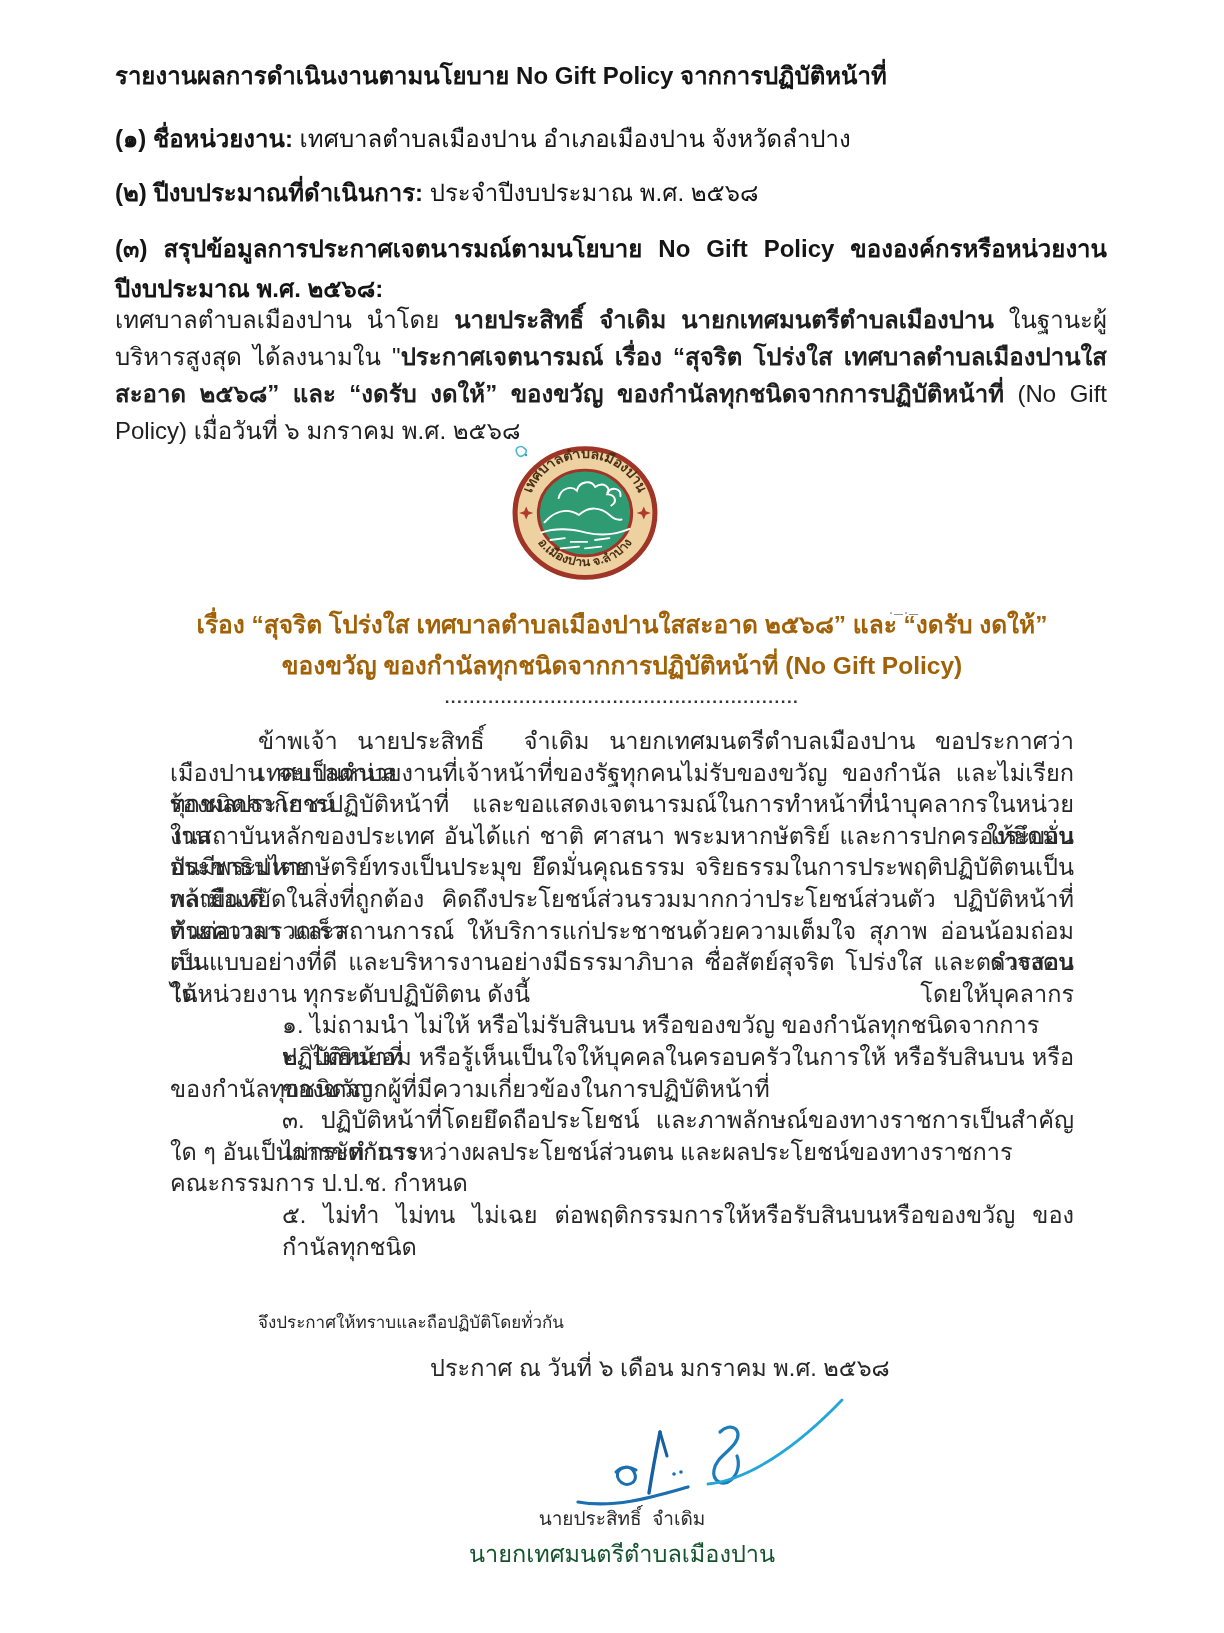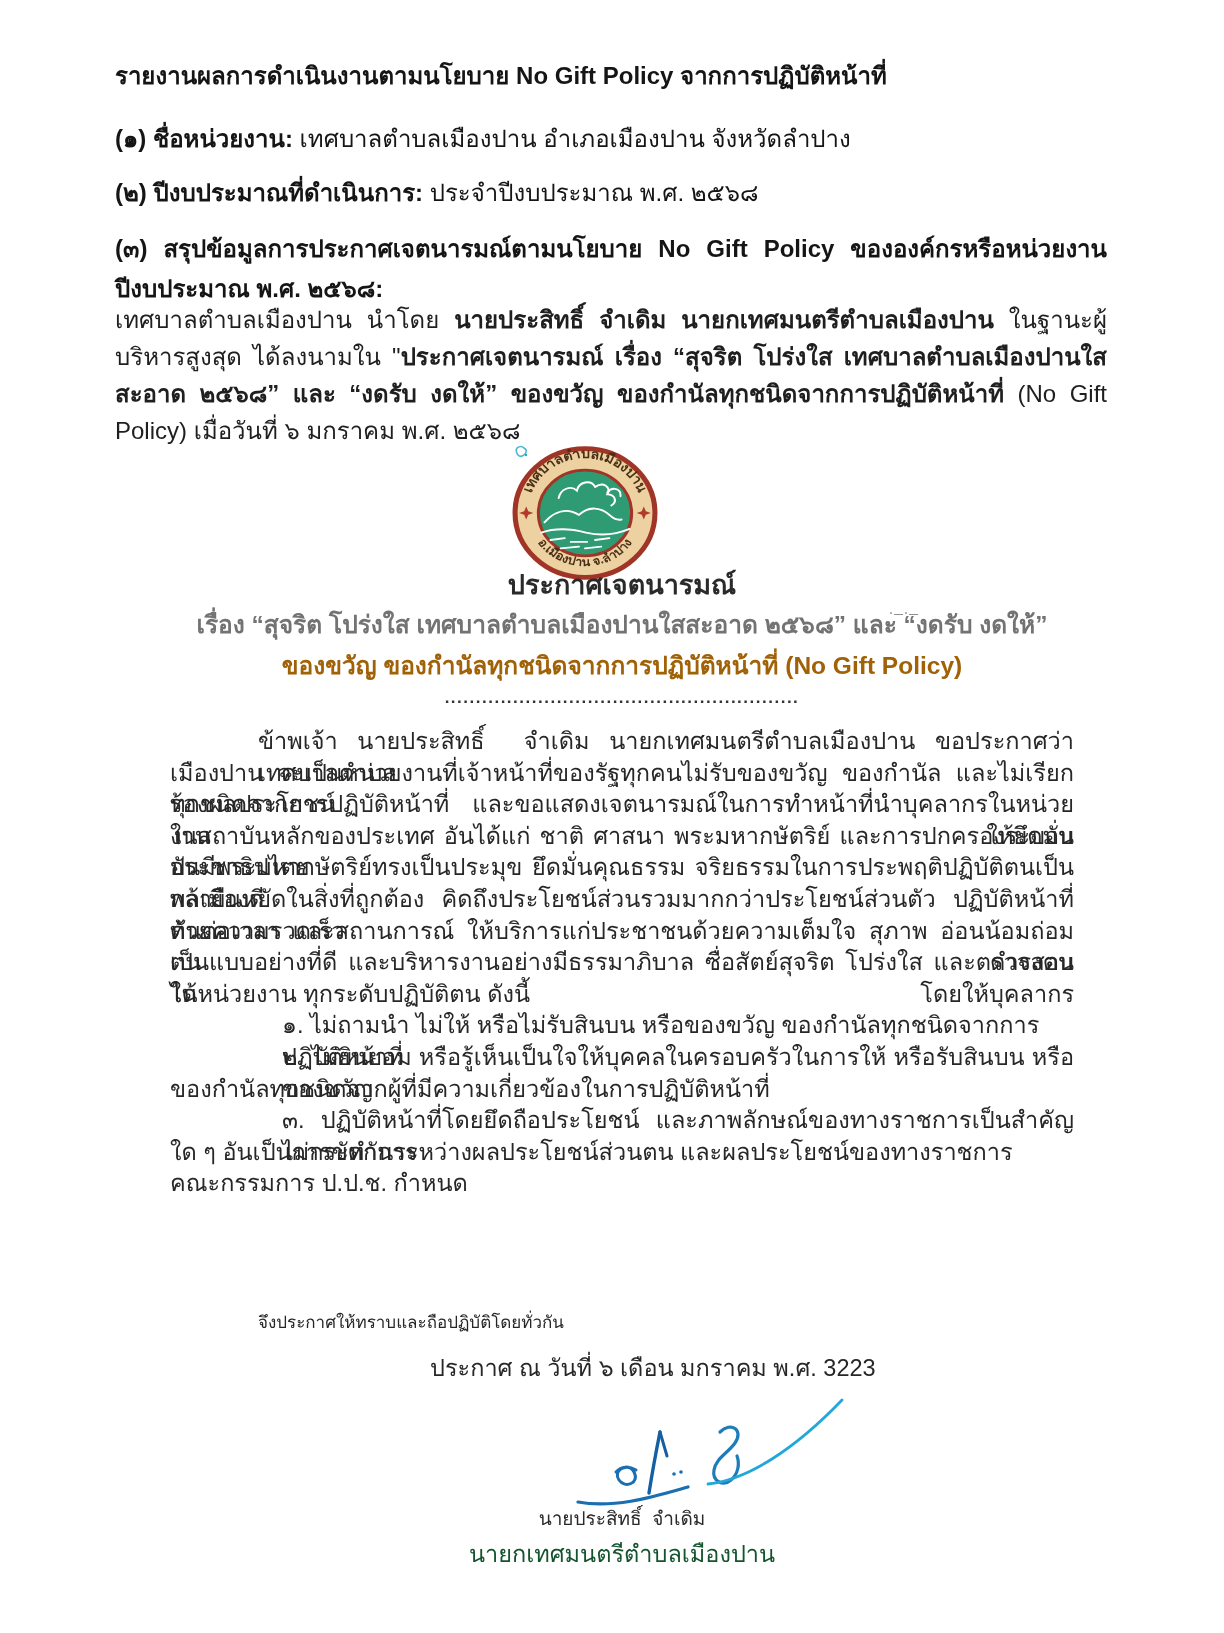--- a/index.html
+++ b/index.html
@@ -15,21 +15,21 @@
   .t-item2{top:175px;}
   .t-label{font-weight:bold;}
   .t-sec3{top:229px;font-weight:bold;text-align:justify;line-height:40px;}
   .t-para{top:301px;text-align:justify;line-height:37px;color:#1f1f1f;}
   .b{font-weight:bold;}
   
   .scan{color:#272727;}
   .seal{position:absolute;left:510px;top:444px;}
   .a-center{position:absolute;left:170px;width:904px;text-align:center;}
   .a-title{top:563px;font-weight:bold;font-size:27px;color:#2a2a2a;}
-  .a-sub1{top:605px;font-weight:bold;font-size:24.5px;color:#737373;}
+  .a-sub1{top:605px;font-weight:bold;font-size:24.5px;color:#a16207;}
   .a-sub2{top:646px;font-weight:bold;font-size:24.5px;color:#a16207;}
   .a-dots{top:688px;font-size:17px;font-weight:bold;letter-spacing:1.5px;color:#333;}
   .a-body{position:absolute;left:170px;top:726px;width:904px;font-size:23.5px;color:#272727;}
   .a-line{line-height:31.6px;height:31.6px;white-space:pre-wrap;}
   .j{text-align:justify;text-align-last:justify;}
   .ind-para{padding-left:88px;}
   .ind-item{padding-left:112px;}
   .a-closing{position:absolute;left:258px;top:1308px;font-size:17px;color:#272727;}
   .a-date{position:absolute;left:430px;top:1349px;font-size:23.5px;color:#272727;}
   .signature{position:absolute;left:570px;top:1392px;}
@@ -86,21 +86,20 @@
     <text font-size="12.5" font-weight="bold" fill="#4a3016">
       <textPath href="#sealBottom" startOffset="50%" text-anchor="middle">อ.เมืองปาน จ.ลำปาง</textPath>
     </text>
   </svg>
 
   <svg class="ink-speck" width="18" height="16" viewBox="0 0 18 16">
     <path d="M 3,4 q 4,-3 7,0 q 4,2 1,6 q -4,4 -7,1 q -3,-4 -1,-7" fill="none" stroke="#4db6cf" stroke-width="1.6"></path>
     <circle cx="12" cy="11" r="1.2" fill="#2f9fc0"></circle>
   </svg>
 
-  <div class="a-center a-title scan">ประกาศเจตนารมณ์</div>
   <div class="a-center a-sub1 scan">เรื่อง “สุจริต โปร่งใส เทศบาลตำบลเมืองปานใสสะอาด ๒๕๖๘” และ “งดรับ งดให้”</div>
   <div class="a-center a-sub2 scan">ของขวัญ ของกำนัลทุกชนิดจากการปฏิบัติหน้าที่ (No Gift Policy)</div>
   <div class="a-center a-dots">.........................................................</div>
 
   <div class="pencil-mark"><span class="pencil-dot"></span><i></i><span class="pencil-dot"></span><i></i></div>
 
   <div class="a-body">
     <div class="a-line j ind-para">ข้าพเจ้า นายประสิทธิ์  จำเดิม นายกเทศมนตรีตำบลเมืองปาน ขอประกาศว่า เทศบาลตำบล</div>
     <div class="a-line j">เมืองปาน จะเป็นหน่วยงานที่เจ้าหน้าที่ของรัฐทุกคนไม่รับของขวัญ ของกำนัล และไม่เรียกร้องผลประโยชน์</div>
     <div class="a-line j">ทุกชนิดจากการปฏิบัติหน้าที่ และขอแสดงเจตนารมณ์ในการทำหน้าที่นำบุคลากรในหน่วยงาน ให้ยึดมั่น</div>
@@ -109,24 +108,25 @@
     <div class="a-line j">กล้ายืนหยัดในสิ่งที่ถูกต้อง คิดถึงประโยชน์ส่วนรวมมากกว่าประโยชน์ส่วนตัว ปฏิบัติหน้าที่ด้วยความรวดเร็ว</div>
     <div class="a-line j">ทันต่อเวลา และสถานการณ์ ให้บริการแก่ประชาชนด้วยความเต็มใจ สุภาพ อ่อนน้อมถ่อมตน ดำรงตน</div>
     <div class="a-line j">เป็นแบบอย่างที่ดี และบริหารงานอย่างมีธรรมาภิบาล ซื่อสัตย์สุจริต โปร่งใส และตรวจสอบได้ โดยให้บุคลากร</div>
     <div class="a-line">ในหน่วยงาน ทุกระดับปฏิบัติตน ดังนี้</div>
     <div class="a-line ind-item">๑. ไม่ถามนำ ไม่ให้ หรือไม่รับสินบน หรือของขวัญ ของกำนัลทุกชนิดจากการปฏิบัติหน้าที่</div>
     <div class="a-line j ind-item">๒. ไม่ยินยอม หรือรู้เห็นเป็นใจให้บุคคลในครอบครัวในการให้ หรือรับสินบน หรือของขวัญ</div>
     <div class="a-line">ของกำนัลทุกชนิดจากผู้ที่มีความเกี่ยวข้องในการปฏิบัติหน้าที่</div>
     <div class="a-line j ind-item">๓. ปฏิบัติหน้าที่โดยยึดถือประโยชน์ และภาพลักษณ์ของทางราชการเป็นสำคัญไม่กระทำการ</div>
     <div class="a-line">ใด ๆ อันเป็นการขัดกันระหว่างผลประโยชน์ส่วนตน และผลประโยชน์ของทางราชการ</div>
     <div class="a-line">คณะกรรมการ ป.ป.ช. กำหนด</div>
+    <div class="a-line j ind-item">๕. ไม่ทำ ไม่ทน ไม่เฉย ต่อพฤติกรรมการให้หรือรับสินบนหรือของขวัญ ของกำนัลทุกชนิด</div>
   </div>
 
   <div class="a-closing">จึงประกาศให้ทราบและถือปฏิบัติโดยทั่วกัน</div>
-  <div class="a-date">ประกาศ ณ วันที่ ๖ เดือน มกราคม พ.ศ. 3223</div>
+  <div class="a-date">ประกาศ ณ วันที่ ๖ เดือน มกราคม พ.ศ. ๒๕๖๘</div>
 
   <svg class="signature" width="280" height="115" viewBox="0 0 280 115">
     <g fill="none" stroke-linecap="round">
 
       <path d="M 8,110 C 45,117 86,104 118,95" stroke="#1b6fb0" stroke-width="3.2"></path>
 
       <path d="M 66,78 c -12,-7 -23,1 -17,10 c 6,9 21,3 15,-8 c -4,-7 -13,-6 -18,0" stroke="#1b6fb0" stroke-width="3"></path>
 
       <path d="M 79,101 C 82,82 86,60 90,40" stroke="#155fa3" stroke-width="3.4"></path>
       <path d="M 90,40 L 97,64" stroke="#155fa3" stroke-width="3"></path>

